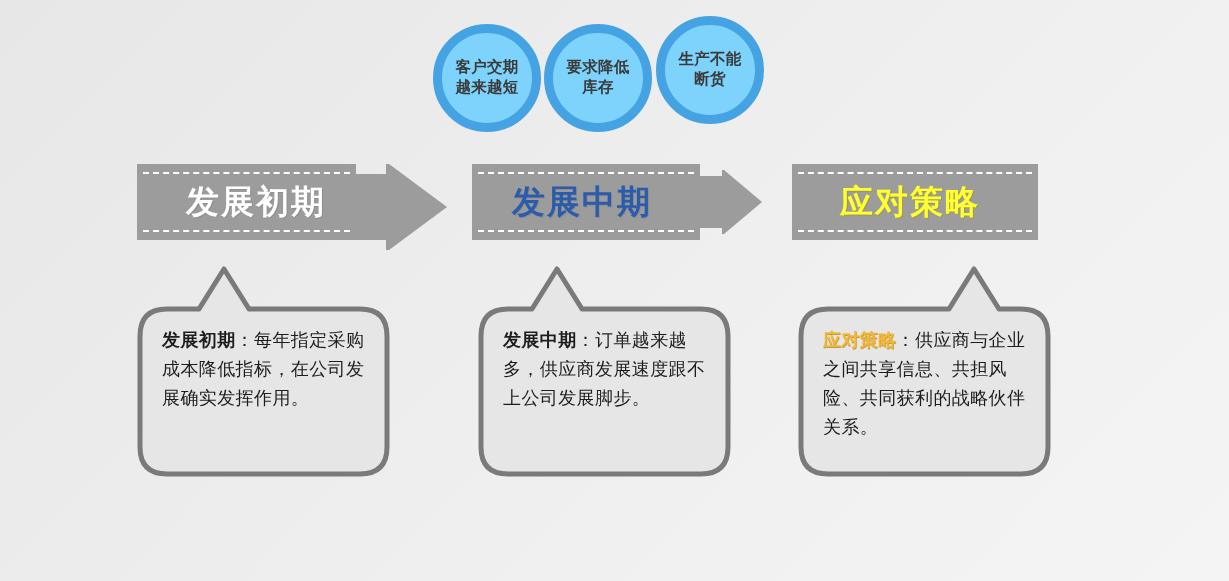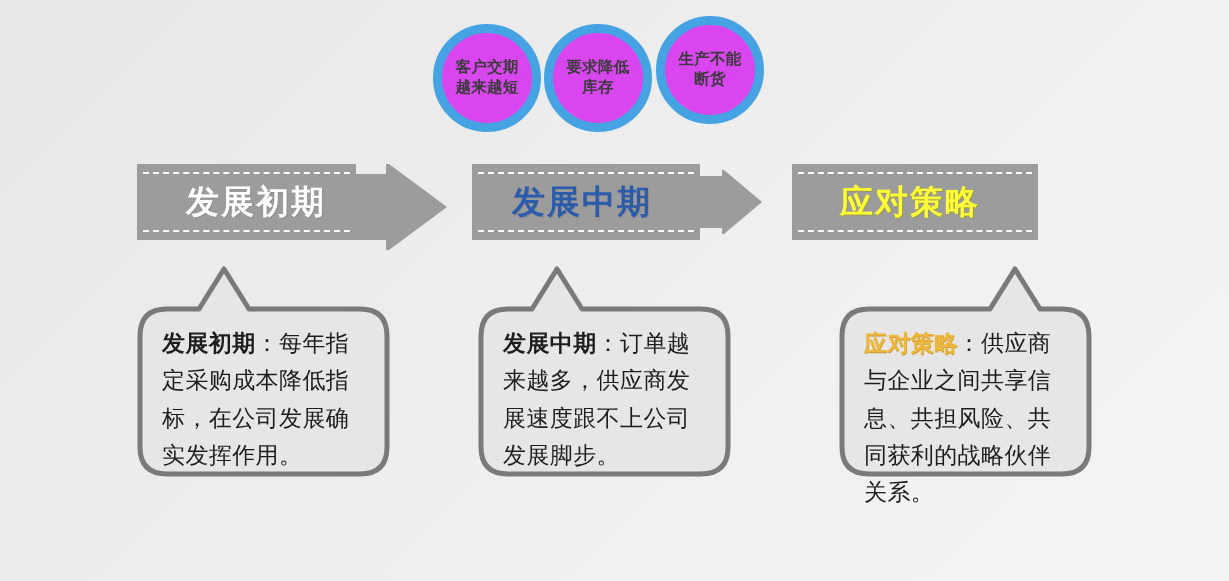--- a/index.html
+++ b/index.html
@@ -18,21 +18,21 @@
     width: 1229px;
     height: 581px;
   }
 
   
   .circle {
     position: absolute;
     width: 108px;
     height: 108px;
     border-radius: 50%;
-    background: #d946ef;
+    background: #7dd3fc;
     border: 9px solid #46a3e3;
     box-sizing: border-box;
     display: flex;
     align-items: center;
     justify-content: center;
     text-align: center;
   }
   .circle-text {
     font-size: 15.5px;
     font-weight: bold;
@@ -105,31 +105,31 @@
     position: absolute;
     left: 0;
     top: 0;
     overflow: visible;
   }
   .callout-text {
     position: absolute;
     left: 26px;
     top: 62px;
     width: 206px;
-    font-size: 23px;
+    font-size: 18px;
     line-height: 1.62;
     color: #1d1d1d;
     letter-spacing: 0.4px;
   }
   .kw { font-weight: bold; }
   .kw-gold { font-weight: bold; color: #efb73c; text-shadow: 0.5px 0.5px 0 #c99a2e; }
 
   #callout-1 { left: 136px; top: 263px; }
   #callout-2 { left: 477px; top: 263px; }
-  #callout-3 { left: 838px; top: 263px; }
+  #callout-3 { left: 797px; top: 263px; }
 </style>
 </head>
 <body>
 
 <div id="stage">
 
   <div class="circle" id="circle-1">
     <span class="circle-text">客户交期越来越短</span>
   </div>
   <div class="circle" id="circle-2">

